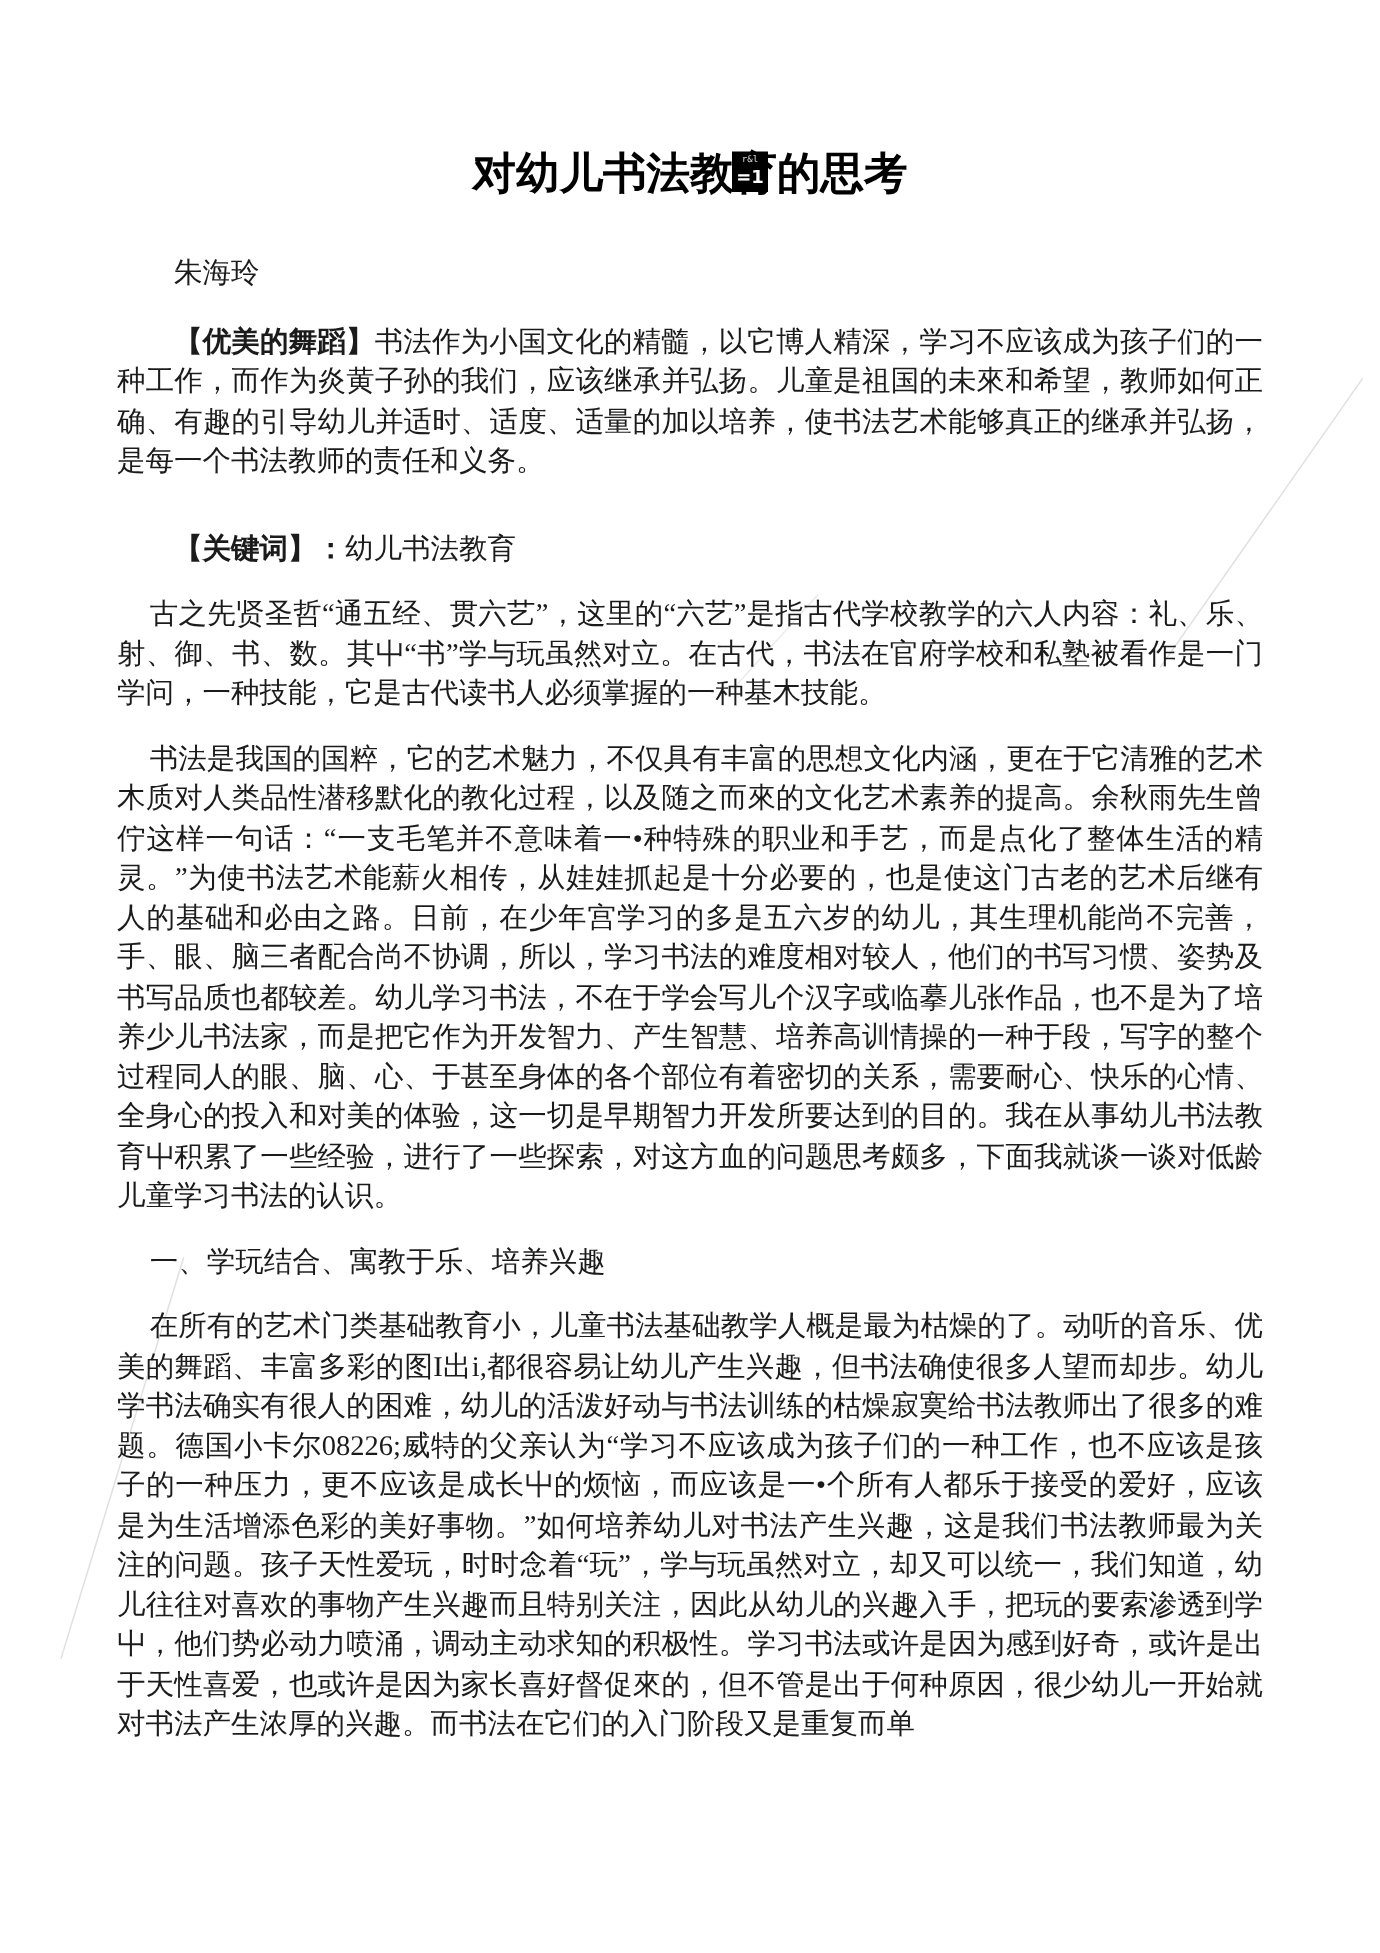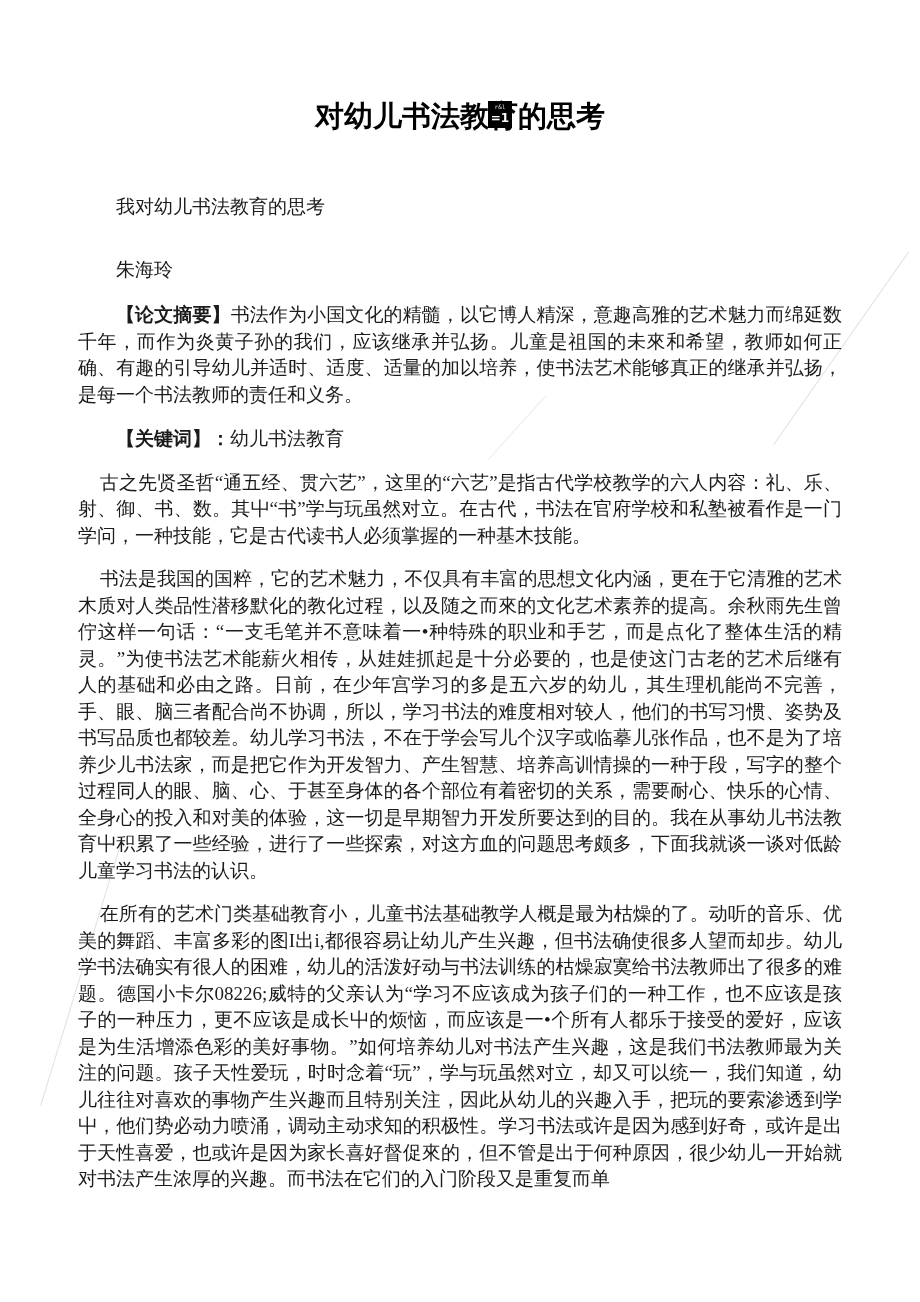--- a/index.html
+++ b/index.html
@@ -31,21 +31,21 @@
     font-size: 19px;
     line-height: 26.5px;
     margin: 17px 0 0 0;
     text-align: justify;
   }
   .indent-2 { text-indent: 2em; }
   .indent-1 { text-indent: 1.15em; }
   .subtitle { margin-top: 60px; }
   .author   { margin-top: 36px; }
   .abstract { margin-top: 19px; }
-  .keywords { margin-top: 18px; }
+  .keywords { margin-top: 32px; }
   .blabel { font-weight: 700; }
   .obj-marker {
     position: absolute;
     left: 488px;
     top: 101px;
     width: 24px;
     height: 27px;
     background: #000000;
     color: #ffffff;
     text-align: center;
@@ -81,32 +81,32 @@
 <div class="page">
 
   <div class="artifact a1"></div>
   <div class="artifact a2"></div>
   <div class="artifact a3"></div>
 
   <div class="doc">
 
     <h1 class="title">对幼儿书法教育的思考</h1>
 
-    <p class="subtitle indent-2">我对幼儿书法教育的思考</p>
 
     <p class="author indent-2">朱海玲</p>
 
-    <p class="abstract indent-2"><span class="blabel">【论文摘要】</span><span>书法作为小国文化的精髓，以它博人精深，意趣高雅的艺术魅力而绵延数千年，而作为炎黄子孙的我们，应该继承并弘扬。儿童是祖国的未來和希望，教师如何正确、有趣的引导幼儿并适时、适度、适量的加以培养，使书法艺术能够真正的继承并弘扬，是每一个书法教师的责任和义务。</span></p>
+    <p class="abstract indent-2"><span class="blabel">【优美的舞蹈】</span><span>书法作为小国文化的精髓，以它博人精深，学习不应该成为孩子们的一种工作，而作为炎黄子孙的我们，应该继承并弘扬。儿童是祖国的未來和希望，教师如何正确、有趣的引导幼儿并适时、适度、适量的加以培养，使书法艺术能够真正的继承并弘扬，是每一个书法教师的责任和义务。</span></p>
 
     <p class="keywords indent-2"><span class="blabel">【关键词】：</span><span>幼儿书法教育</span></p>
 
     <p class="indent-1">古之先贤圣哲“通五经、贯六艺”，这里的“六艺”是指古代学校教学的六人内容：礼、乐、射、御、书、数。其屮“书”学与玩虽然对立。在古代，书法在官府学校和私塾被看作是一门学问，一种技能，它是古代读书人必须掌握的一种基木技能。</p>
 
     <p class="indent-1">书法是我国的国粹，它的艺术魅力，不仅具有丰富的思想文化内涵，更在于它清雅的艺术木质对人类品性潜移默化的教化过程，以及随之而來的文化艺术素养的提高。余秋雨先生曾佇这样一句话：“一支毛笔并不意味着一•种特殊的职业和手艺，而是点化了整体生活的精灵。”为使书法艺术能薪火相传，从娃娃抓起是十分必要的，也是使这门古老的艺术后继有人的基础和必由之路。日前，在少年宫学习的多是五六岁的幼儿，其生理机能尚不完善，手、眼、脑三者配合尚不协调，所以，学习书法的难度相对较人，他们的书写习惯、姿势及书写品质也都较差。幼儿学习书法，不在于学会写儿个汉字或临摹儿张作品，也不是为了培养少儿书法家，而是把它作为开发智力、产生智慧、培养高训情操的一种于段，写字的整个过程同人的眼、脑、心、于甚至身体的各个部位有着密切的关系，需要耐心、快乐的心情、全身心的投入和对美的体验，这一切是早期智力开发所要达到的目的。我在从事幼儿书法教育屮积累了一些经验，进行了一些探索，对这方血的问题思考颇多，下面我就谈一谈对低龄儿童学习书法的认识。</p>
 
+    <p class="indent-1">一、学玩结合、寓教于乐、培养兴趣</p>
 
     <p class="indent-1">在所有的艺术门类基础教育小，儿童书法基础教学人概是最为枯燥的了。动听的音乐、优美的舞蹈、丰富多彩的图I出i,都很容易让幼儿产生兴趣，但书法确使很多人望而却步。幼儿学书法确实有很人的困难，幼儿的活泼好动与书法训练的枯燥寂寞给书法教师出了很多的难题。德国小卡尔08226;威特的父亲认为“学习不应该成为孩子们的一种工作，也不应该是孩子的一种压力，更不应该是成长屮的烦恼，而应该是一•个所有人都乐于接受的爱好，应该是为生活增添色彩的美好事物。”如何培养幼儿对书法产生兴趣，这是我们书法教师最为关注的问题。孩子天性爱玩，时时念着“玩”，学与玩虽然对立，却又可以统一，我们知道，幼儿往往对喜欢的事物产生兴趣而且特别关注，因此从幼儿的兴趣入手，把玩的要索渗透到学屮，他们势必动力喷涌，调动主动求知的积极性。学习书法或许是因为感到好奇，或许是出于天性喜爱，也或许是因为家长喜好督促來的，但不管是出于何种原因，很少幼儿一开始就对书法产生浓厚的兴趣。而书法在它们的入门阶段又是重复而单</p>
 
   </div>
 
   <div class="obj-marker">
     <div class="t">r&amp;l</div>
     <div class="v">=1</div>
   </div>
 

